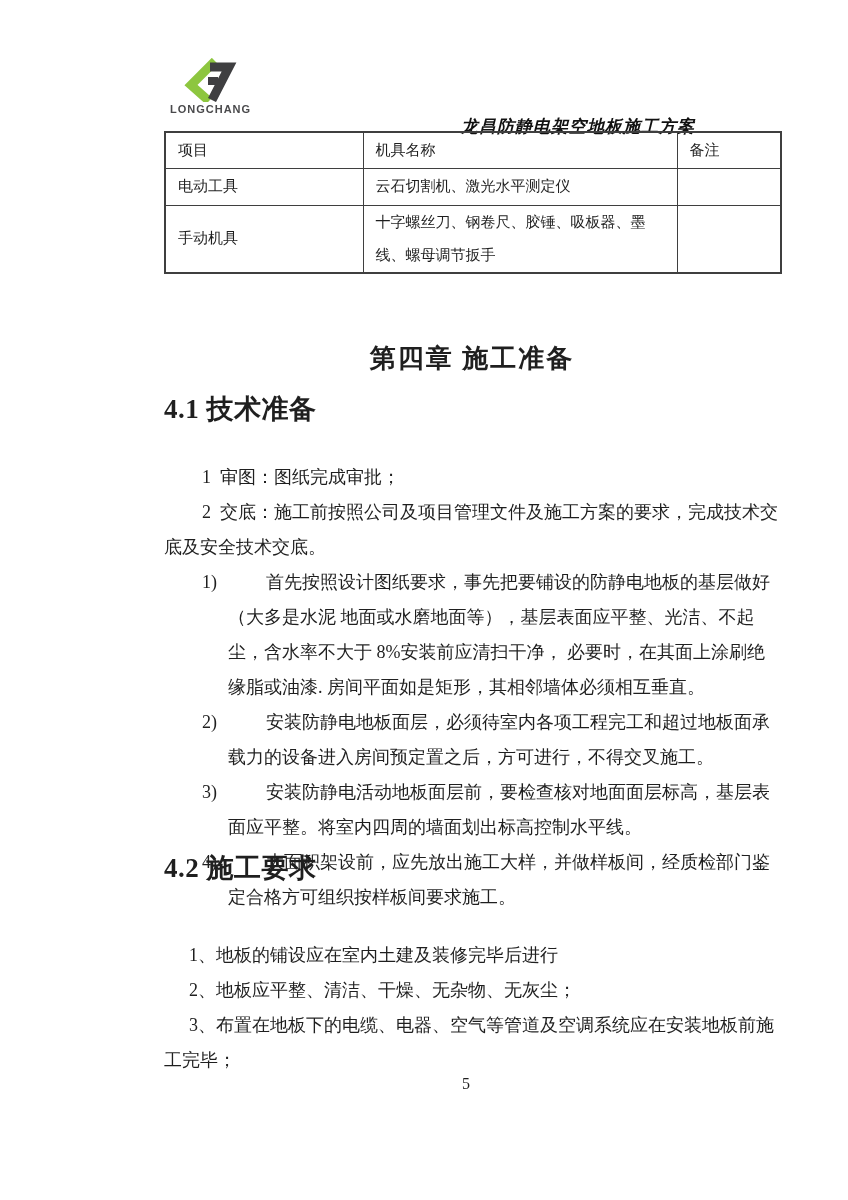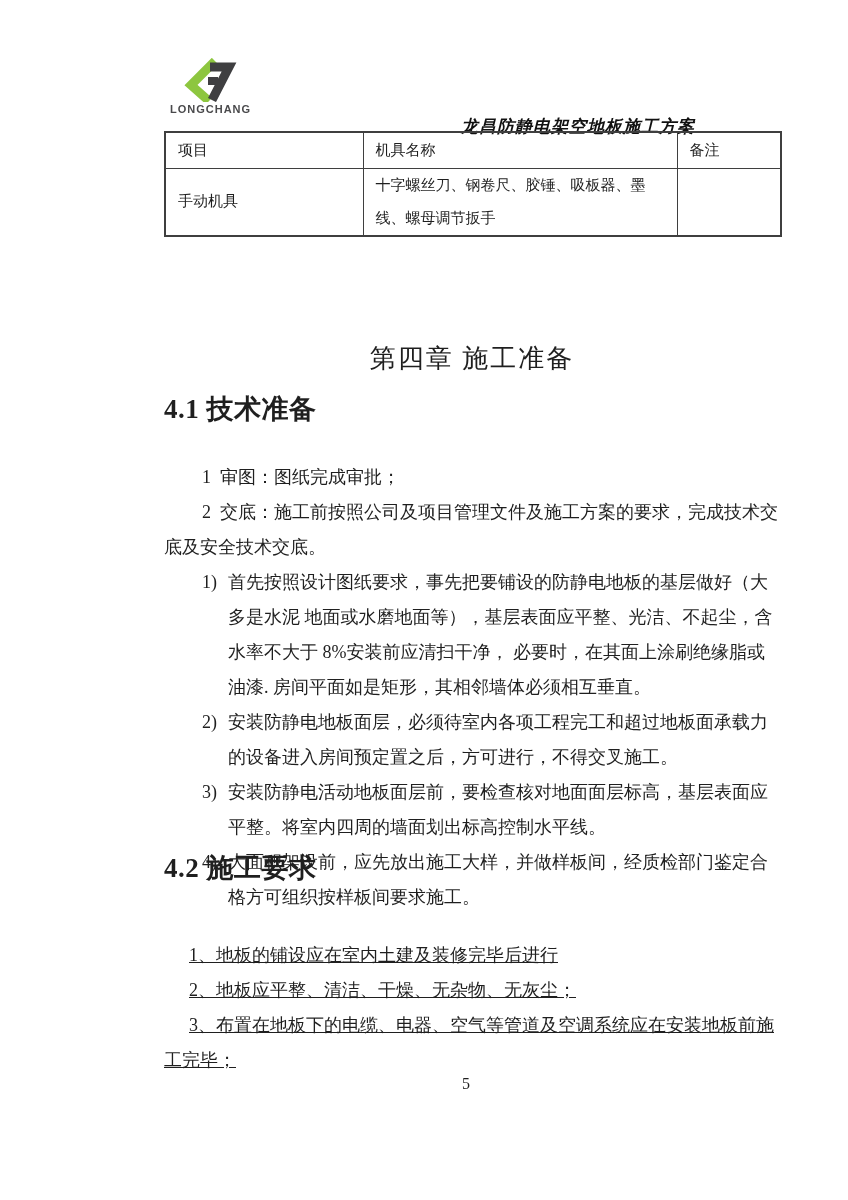--- a/index.html
+++ b/index.html
@@ -70,21 +70,21 @@
   .row-manual td { line-height: 33px; }
 
   
   .chapter-title {
     position: absolute;
     left: 122px;
     top: 341px;
     width: 616px;
     text-align: center;
     font-size: 26px;
-    font-weight: normal;
+    font-weight: bold;
     letter-spacing: 2px;
   }
   .section-title {
     position: absolute;
     left: 122px;
     font-size: 27px;
     font-weight: bold;
     letter-spacing: 0.5px;
   }
   .section-41-title { top: 391px; }
@@ -102,24 +102,24 @@
   .body-42 {
     position: absolute;
     left: 122px;
     top: 938px;
     width: 616px;
     font-size: 18px;
     line-height: 35px;
   }
   .para { margin: 0; white-space: pre-wrap; }
   .indent2 { text-indent: 38px; }
-  .indent1 { text-indent: 25px; text-decoration: underline; }
+  .indent1 { text-indent: 25px; }
   .sub-item { position: relative; padding-left: 64px; }
   .sub-num  { position: absolute; left: 38px; top: 0; }
-  .sub-text { white-space: pre-wrap; }
+  .sub-text { white-space: pre-wrap; margin-left: 38px; }
 
   
   .page-number {
     position: absolute;
     left: 0;
     top: 1075px;
     width: 848px;
     text-align: center;
     font-size: 16px;
     color: #1f1f1f;
@@ -145,20 +145,25 @@
         <col style="width:198px">
         <col style="width:314px">
         <col style="width:104px">
       </colgroup>
     <tbody>
         <tr class="row-head">
       <th>项目</th>
       <th>机具名称</th>
       <th>备注</th>
     </tr>
+    <tr class="row-power">
+      <td>电动工具</td>
+      <td>云石切割机、激光水平测定仪</td>
+      <td></td>
+    </tr>
     <tr class="row-manual">
       <td>手动机具</td>
       <td>十字螺丝刀、钢卷尺、胶锤、吸板器、墨线、螺母调节扳手</td>
       <td></td>
     </tr>
   </tbody>
     </table>
 
   <div class="chapter-title">第四章 施工准备</div>
 

